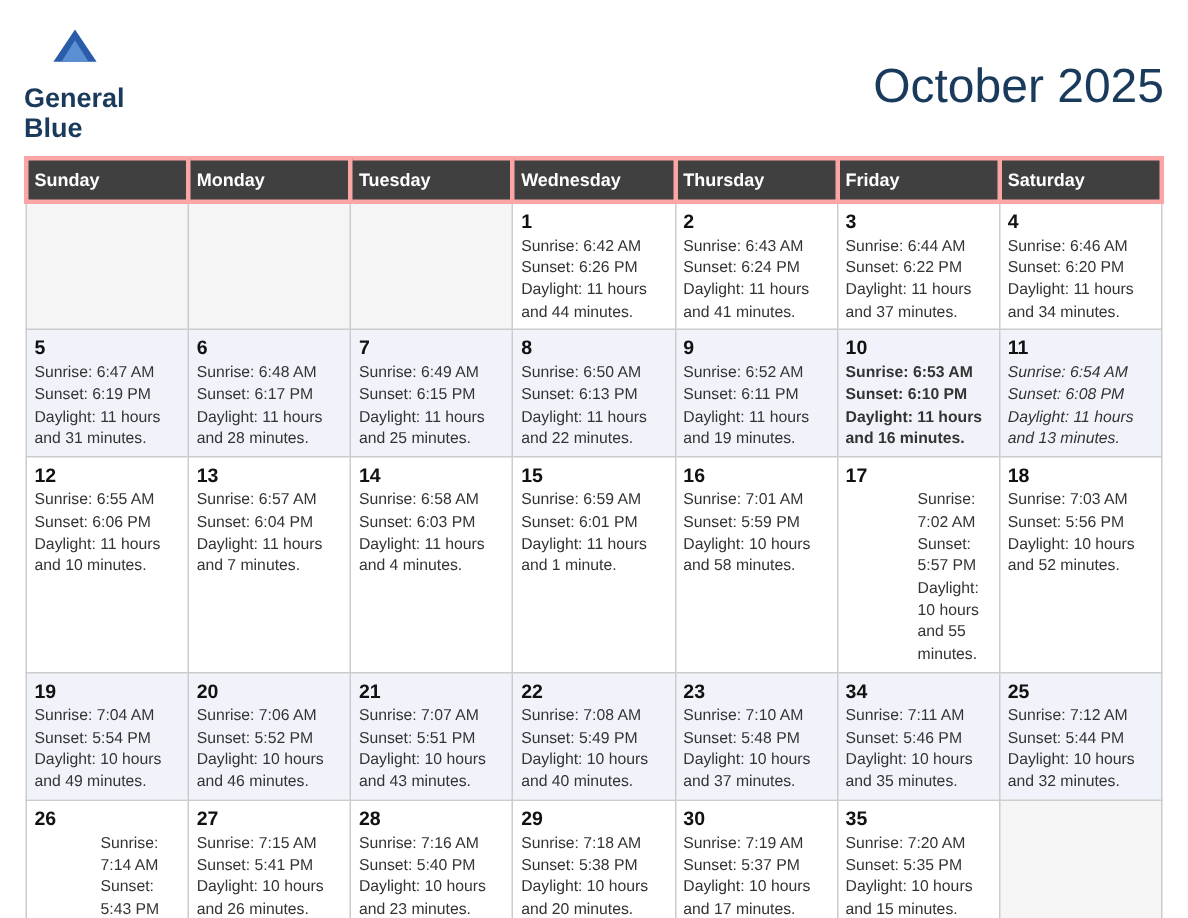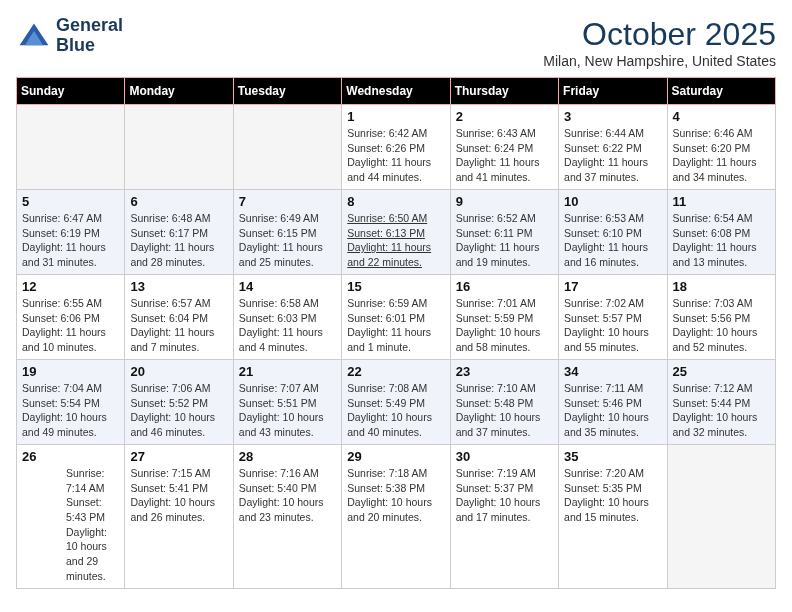--- a/index.html
+++ b/index.html
@@ -11,61 +11,63 @@
       padding: 16px;
     }
     .header {
       display: flex;
       justify-content: space-between;
       align-items: flex-start;
       margin-bottom: 8px;
     }
     .logo {
       display: flex;
-      align-items: flex-end;
+      align-items: center;
       gap: 4px;
+      flex-direction: column;
     }
     .logo-text {
       font-size: 18px;
       font-weight: bold;
       color: #1a3a5c;
       line-height: 1.1;
     }
     .logo-text span {
       display: block;
     }
     .logo-icon {
       width: 36px;
       height: 36px;
     }
     .title-block {
       text-align: right;
+      margin-top: 23px;
     }
     .month-title {
       font-size: 32px;
       color: #1a3a5c;
       font-weight: normal;
     }
     .location {
       font-size: 14px;
       color: #333;
     }
     .calendar {
       width: 100%;
       border-collapse: collapse;
       font-size: 11px;
     }
     .calendar th {
-      background: #000000;
+      background: #404040;
       color: #fff;
       padding: 6px 4px;
       text-align: left;
       font-weight: bold;
       font-size: 12px;
-      border: 1px solid #fca5a5;
+      border: 3px solid #fca5a5;
     }
     .calendar td {
       border: 1px solid #ccc;
       vertical-align: top;
       padding: 4px 5px;
       width: 108px;
       min-height: 80px;
       height: 85px;
       color: #222;
       background: #fff;
@@ -97,21 +99,20 @@
       <polygon points="20,4 36,28 4,28" fill="#2a5caa"></polygon>
       <polygon points="20,12 30,28 10,28" fill="#5a8fd4"></polygon>
     </svg>
     <div class="logo-text">
       <span>General</span>
       <span>Blue</span>
     </div>
   </div>
   <div class="title-block">
     <div class="month-title">October 2025</div>
-    <div class="location">Milan, New Hampshire, United States</div>
   </div>
 </div>
 
 <table class="calendar">
   <thead>
     <tr>
     <th>Sunday</th>
         <th>Monday</th>
         <th>Tuesday</th>
         <th>Wednesday</th>
@@ -164,39 +165,39 @@
 Daylight: 11 hours and 28 minutes.</div>
         </td>
         <td>
           <div class="day-num">7</div>
           <div class="day-info" style="white-space: pre-line;">Sunrise: 6:49 AM
 Sunset: 6:15 PM
 Daylight: 11 hours and 25 minutes.</div>
         </td>
         <td>
           <div class="day-num">8</div>
-          <div class="day-info" style="white-space: pre-line; text-decoration: underline;">Sunrise: 6:50 AM
+          <div class="day-info" style="white-space: pre-line;">Sunrise: 6:50 AM
 Sunset: 6:13 PM
 Daylight: 11 hours and 22 minutes.</div>
         </td>
         <td>
           <div class="day-num">9</div>
           <div class="day-info" style="white-space: pre-line;">Sunrise: 6:52 AM
 Sunset: 6:11 PM
 Daylight: 11 hours and 19 minutes.</div>
         </td>
         <td>
           <div class="day-num">10</div>
-          <div class="day-info" style="white-space: pre-line;">Sunrise: 6:53 AM
+          <div class="day-info" style="white-space: pre-line; font-weight: bold;">Sunrise: 6:53 AM
 Sunset: 6:10 PM
 Daylight: 11 hours and 16 minutes.</div>
         </td>
         <td>
           <div class="day-num">11</div>
-          <div class="day-info" style="white-space: pre-line;">Sunrise: 6:54 AM
+          <div class="day-info" style="white-space: pre-line; font-style: italic;">Sunrise: 6:54 AM
 Sunset: 6:08 PM
 Daylight: 11 hours and 13 minutes.</div>
         </td>
       </tr>
       <tr>
         <td>
           <div class="day-num">12</div>
           <div class="day-info" style="white-space: pre-line;">Sunrise: 6:55 AM
 Sunset: 6:06 PM
 Daylight: 11 hours and 10 minutes.</div>
@@ -220,21 +221,21 @@
 Daylight: 11 hours and 1 minute.</div>
         </td>
         <td>
           <div class="day-num">16</div>
           <div class="day-info" style="white-space: pre-line;">Sunrise: 7:01 AM
 Sunset: 5:59 PM
 Daylight: 10 hours and 58 minutes.</div>
         </td>
         <td>
           <div class="day-num">17</div>
-          <div class="day-info" style="white-space: pre-line;">Sunrise: 7:02 AM
+          <div class="day-info" style="white-space: pre-line; margin-left: 48px;">Sunrise: 7:02 AM
 Sunset: 5:57 PM
 Daylight: 10 hours and 55 minutes.</div>
         </td>
         <td>
           <div class="day-num">18</div>
           <div class="day-info" style="white-space: pre-line;">Sunrise: 7:03 AM
 Sunset: 5:56 PM
 Daylight: 10 hours and 52 minutes.</div>
         </td>
       </tr>

